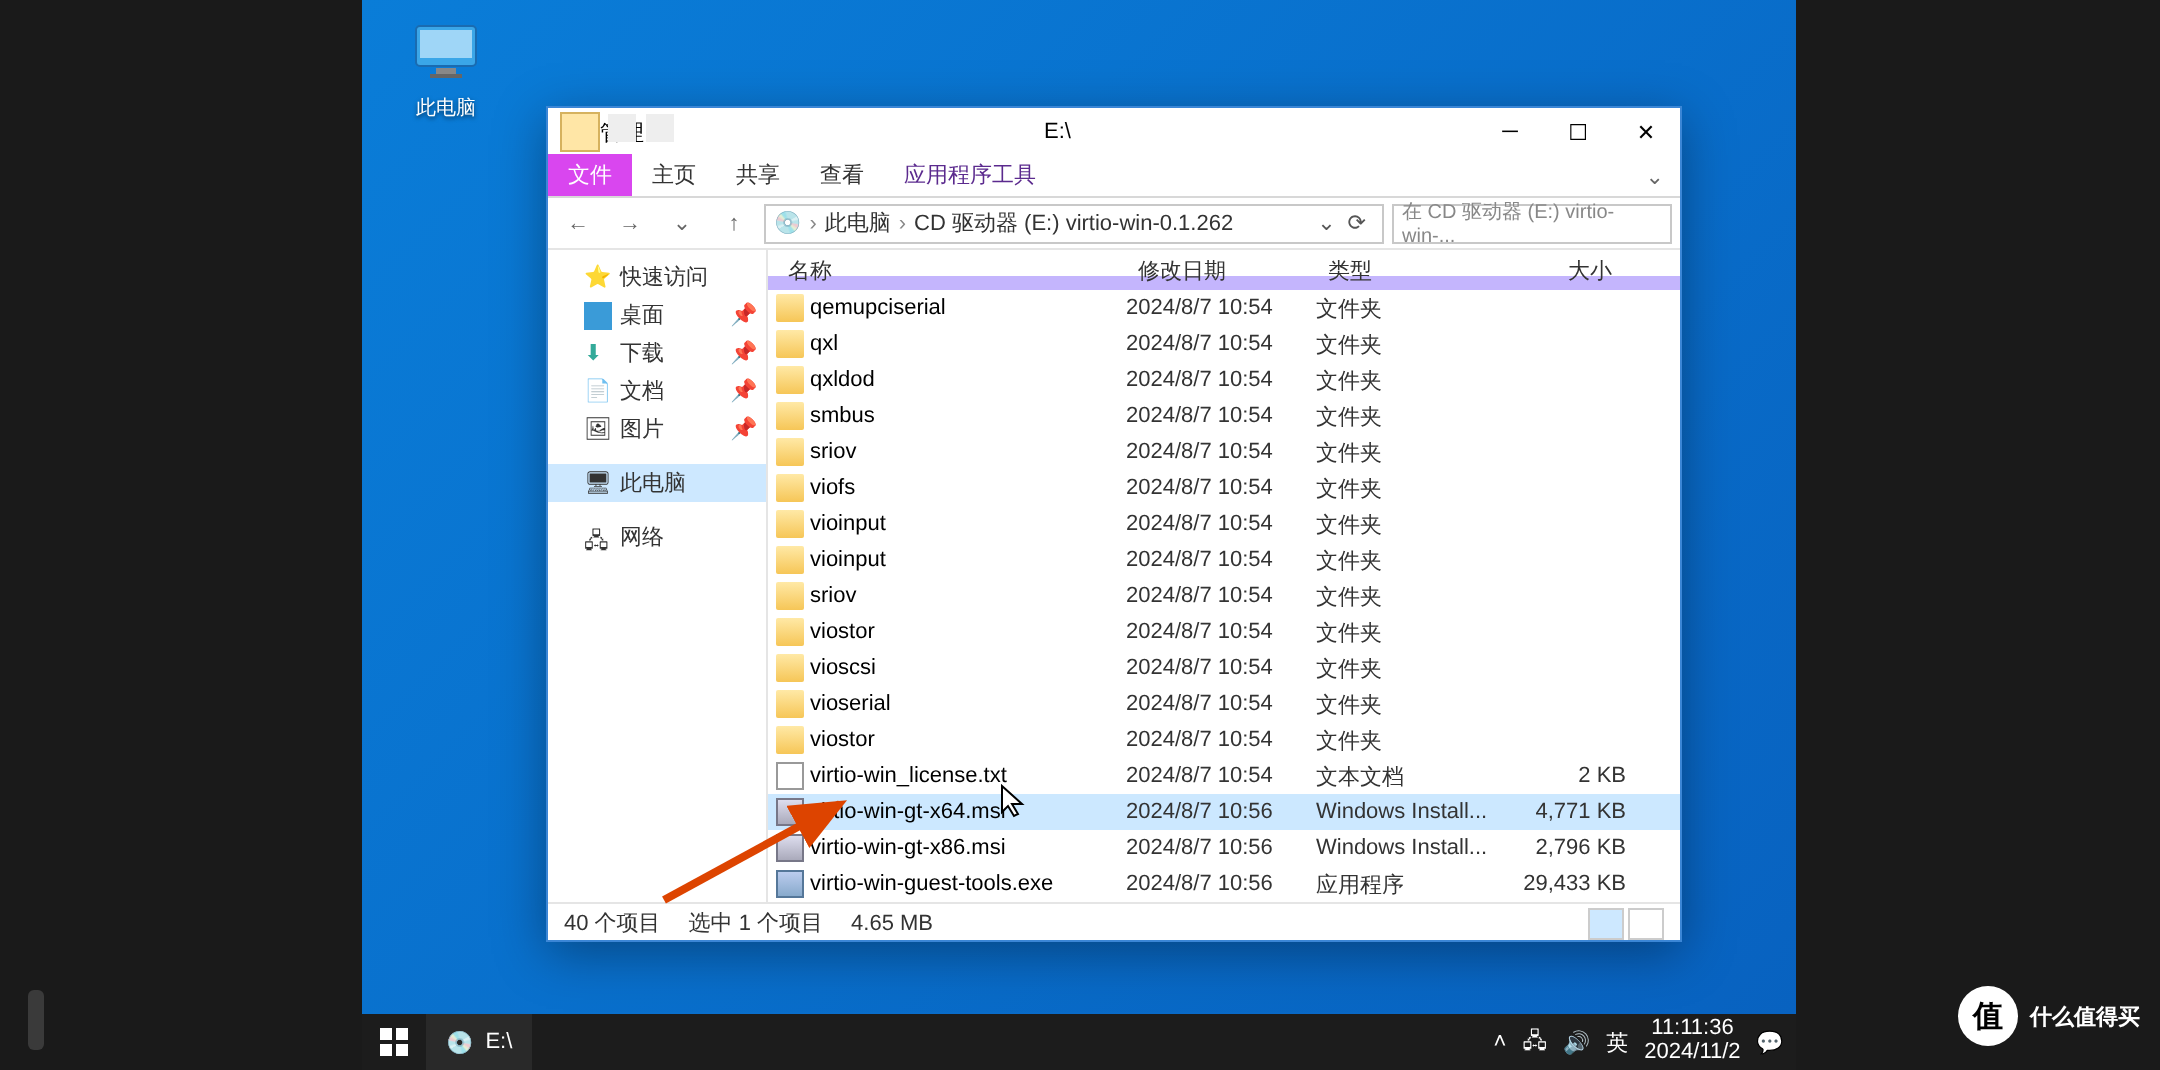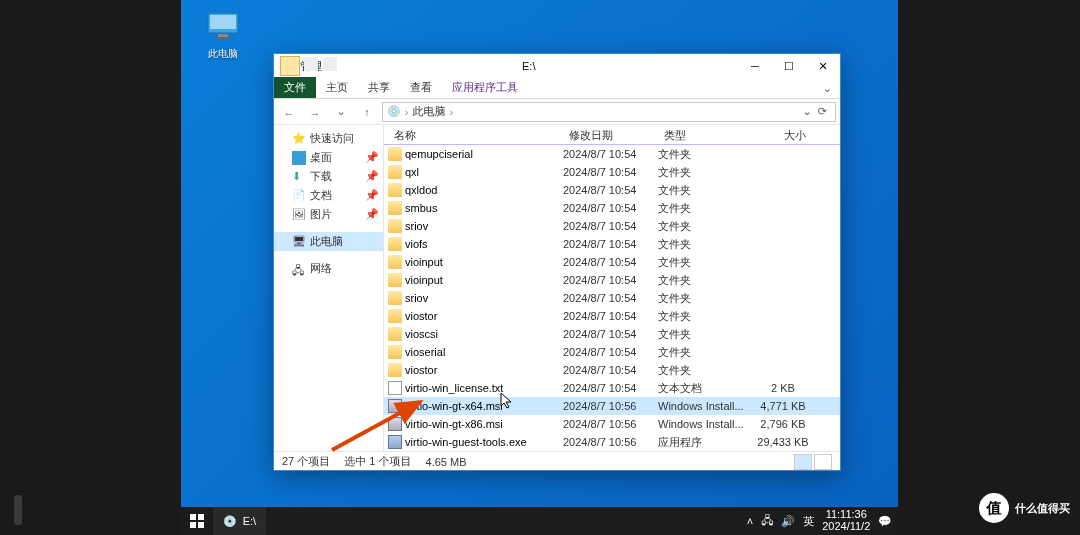--- a/index.html
+++ b/index.html
@@ -19,49 +19,49 @@
 .tray{margin-left:auto;display:flex;align-items:center;gap:8px;padding-right:6px;font-size:10px}
 .tray .clock{display:flex;flex-direction:column;align-items:center;line-height:1.05}
 .explorer{position:absolute;left:273px;top:53px;width:568px;height:418px;background:#fff;border:1px solid #3b86d6;box-shadow:0 6px 24px rgba(0,0,0,.35)}
 .titlebar{height:24px;background:#fff;display:flex;align-items:center}
 .titlebar .tico{width:20px;height:20px;margin-left:6px;background:#ffe6a6;border:1px solid #d6b25e}
 .titlebar .ttxt{margin-left:6px}
 .titlebar .tact{margin-left:auto;display:flex}
 .titlebar .tact div{width:34px;height:24px;display:flex;align-items:center;justify-content:center}
 .ribtabs{height:20px;display:flex;align-items:flex-end}
 .ribtabs .tab{padding:3px 10px;color:#333;cursor:default}
-.ribtabs .tab.file{background:#14532d;color:#fff}
+.ribtabs .tab.file{background:#d946ef;color:#fff}
 .ribtabs .tooltab{color:#5b2a8e}
 .ribline{height:1px;background:#d8d8d8}
 .addr{height:26px;display:flex;align-items:center;gap:4px;padding:2px 4px;border-bottom:1px solid #e5e5e5}
 .addr .nav{width:22px;height:22px;display:flex;align-items:center;justify-content:center;color:#666}
 .addr .path{flex:1;height:20px;border:1px solid #c8c8c8;display:flex;align-items:center;padding:0 4px;gap:2px;font-size:10px;color:#333}
 .addr .path .sep{color:#888;padding:0 2px}
 .addr .search{width:140px;height:20px;border:1px solid #c8c8c8;padding:0 4px;color:#888;font-size:10px;display:flex;align-items:center}
 .body{display:flex;height:326px}
 .navp{width:110px;border-right:1px solid #e5e5e5;overflow:hidden}
 .navp .grp{padding:4px 0}
 .navp .it{padding:2px 4px 2px 18px;display:flex;align-items:center;gap:4px;color:#333}
 .navp .it.sel{background:#cde8ff}
 .navp .it .ic{width:14px;height:14px;flex-shrink:0}
 .filep{flex:1;overflow:hidden;position:relative}
-.cols{display:flex;height:20px;border-bottom:1px solid #c4b5fd;color:#333;padding-left:4px}
+.cols{display:flex;height:20px;border-bottom:7px solid #c4b5fd;color:#333;padding-left:4px}
 .cols div{padding:3px 6px;border-right:1px solid transparent}
 .c-name{width:175px}
 .c-date{width:95px}
 .c-type{width:95px}
 .c-size{width:60px;text-align:right}
 .rows{height:306px;overflow-y:auto}
 .row{display:flex;height:18px;align-items:center;padding-left:4px}
 .row.sel{background:#cce8ff}
 .row .ic{width:14px;height:14px;margin-right:3px;flex-shrink:0}
 .row .nm{width:158px;white-space:nowrap;overflow:hidden}
 .row .dt{width:95px;color:#333}
 .row .tp{width:95px;color:#333;white-space:nowrap;overflow:hidden}
-.row .sz{width:60px;text-align:center;color:#333}
+.row .sz{width:60px;text-align:right;color:#333}
 .folder-ic{background:linear-gradient(#ffe9a6,#f6c657);border-radius:1px}
 .file-ic{background:#fff;border:1px solid #999}
 .msi-ic{background:linear-gradient(#dde,#aab);border:1px solid #778}
 .exe-ic{background:linear-gradient(#bce,#8ac);border:1px solid #579}
 .status{height:20px;border-top:1px solid #e5e5e5;display:flex;align-items:center;padding:0 8px;gap:14px;color:#333;font-size:10px}
 .status .sr{margin-left:auto;display:flex;gap:2px}
 .status .sr div{width:18px;height:16px;border:1px solid #ccc}
 .arrow{position:absolute;left:328px;top:398px;pointer-events:none}
 .cursor{position:absolute;left:500px;top:392px;pointer-events:none}
 .qat{position:absolute;top:3px;left:30px;display:flex;gap:5px}
@@ -115,23 +115,25 @@
   <div class="addr">
     <div class="nav">←</div>
     <div class="nav">→</div>
     <div class="nav">⌄</div>
     <div class="nav">↑</div>
     <div class="path">
       <span>💿</span>
       <span class="sep">›</span>
       <span>此电脑</span>
       <span class="sep">›</span>
+      <span>CD 驱动器 (E:) virtio-win-0.1.262</span>
       <span style="margin-left:auto;color:#555">⌄</span>
       <span style="padding:0 4px;color:#555">⟳</span>
     </div>
+    <div class="search">在 CD 驱动器 (E:) virtio-win-...</div>
   </div>
   <div class="body">
     <div class="navp">
       <div class="grp">
         <div class="it">
             <span class="ic">⭐</span>
             <span>快速访问</span>
           </div>
         <div class="it">
             <span class="ic" style="background:#3a9bd8"></span>
@@ -291,21 +293,21 @@
             <span class="ic exe-ic"></span>
             <span class="nm">virtio-win-guest-tools.exe</span>
             <span class="dt">2024/8/7 10:56</span>
             <span class="tp">应用程序</span>
             <span class="sz">29,433 KB</span>
           </div>
         </div>
     </div>
   </div>
   <div class="status">
-    <span>27 个项目</span>
+    <span>40 个项目</span>
     <span>选中 1 个项目</span>
     <span>4.65 MB</span>
     <div class="sr">
         <div style="background:#cde8ff"></div>
         <div></div>
       </div>
   </div>
 </div>
 
 <svg class="arrow" width="110" height="60">

